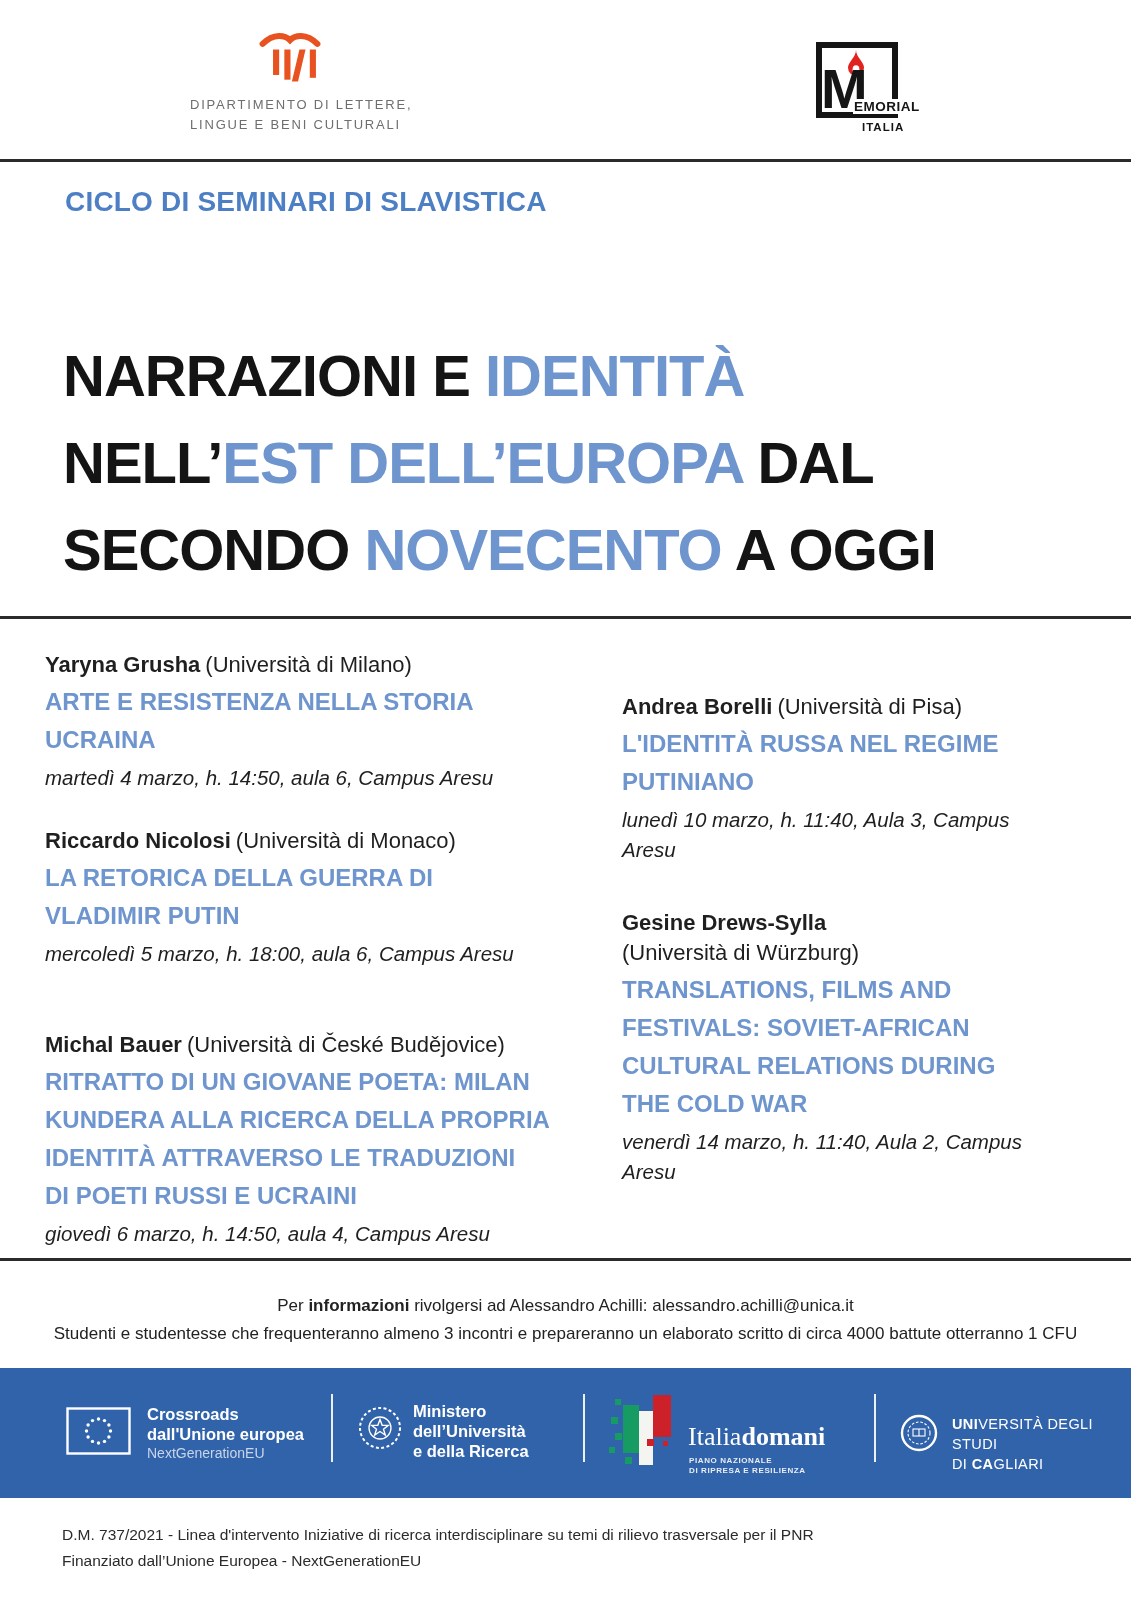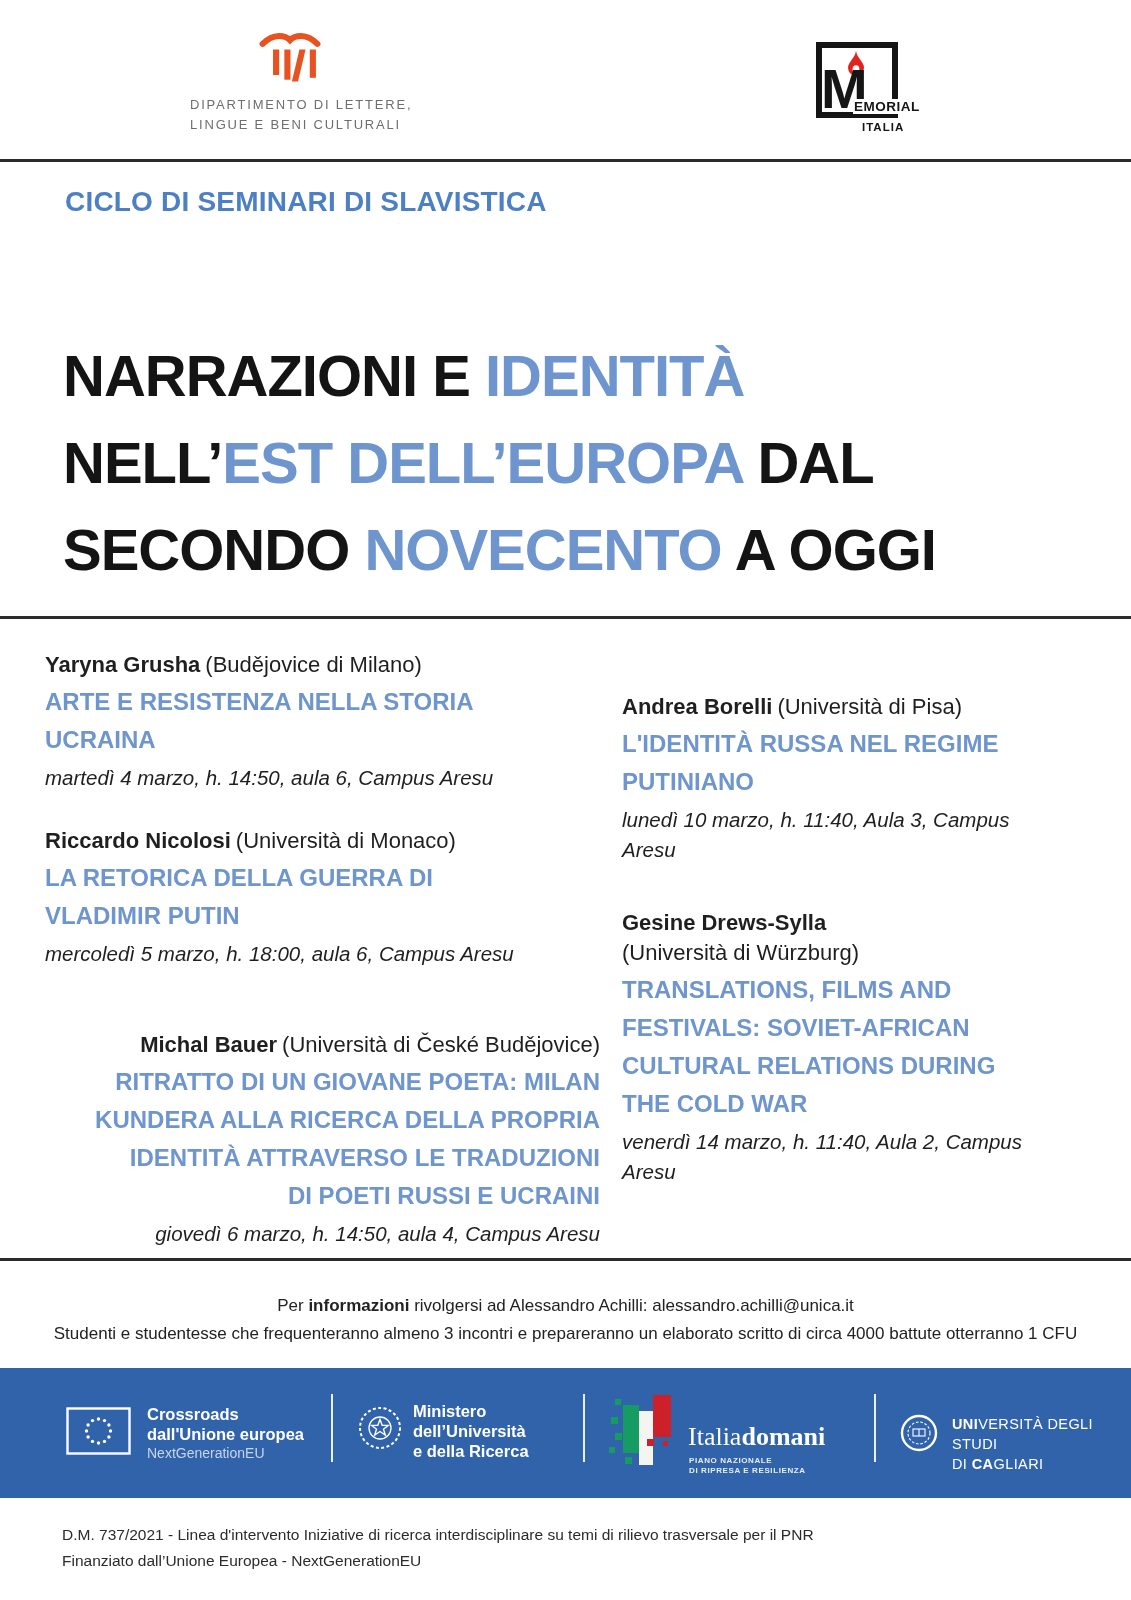--- a/index.html
+++ b/index.html
@@ -48,21 +48,21 @@
   
   .sem{position:absolute;}
   .sem-head{font-size:22px;line-height:30px;color:var(--text);}
   .sem-name{font-weight:bold;}
   .sem-aff{margin-left:5px;}
   .sem-aff.block{display:block;margin-left:0;}
   .sem-title{font-size:24px;line-height:38px;font-weight:bold;color:var(--accent-blue);margin-top:3px;}
   .sem-when{font-size:20.5px;line-height:30px;font-style:italic;color:var(--text);margin-top:4px;}
   #sem-0{left:45px;top:650px;width:545px;}
   #sem-1{left:45px;top:826px;width:545px;}
-  #sem-2{left:45px;top:1030px;width:555px;text-align:right;}
+  #sem-2{left:45px;top:1030px;width:555px;}
   #sem-3{left:622px;top:692px;width:450px;}
   #sem-4{left:622px;top:908px;width:450px;}
 
   
   .info-1{position:absolute;left:0;top:1296px;width:1131px;text-align:center;font-size:17px;
           color:#222;white-space:pre-wrap;}
   .info-1 b{font-weight:bold;}
   .info-2{position:absolute;left:0;top:1324px;width:1131px;text-align:center;font-size:17px;
           color:#222;white-space:nowrap;}
 
@@ -137,21 +137,21 @@
   <h1 class="big-title" style="margin:0;">
     <div><span>NARRAZIONI E </span><span class="bt-blue">IDENTITÀ</span></div>
     <div><span>NELL’</span><span class="bt-blue">EST DELL’EUROPA</span><span> DAL</span></div>
     <div><span>SECONDO </span><span class="bt-blue">NOVECENTO</span><span> A OGGI</span></div>
   </h1>
 
   <div class="rule rule-2"></div>
 
   <article class="sem" id="sem-0">
     <div class="sem-head">
-      <span class="sem-name">Yaryna Grusha</span><span class="sem-aff">(Budějovice di Milano)</span>
+      <span class="sem-name">Yaryna Grusha</span><span class="sem-aff">(Università di Milano)</span>
     </div>
     <div class="sem-title">
       <div>ARTE E RESISTENZA NELLA STORIA</div>
       <div>UCRAINA</div>
     </div>
     <div class="sem-when">
       <div>martedì 4 marzo, h. 14:50, aula 6, Campus Aresu</div>
     </div>
   </article>
 

